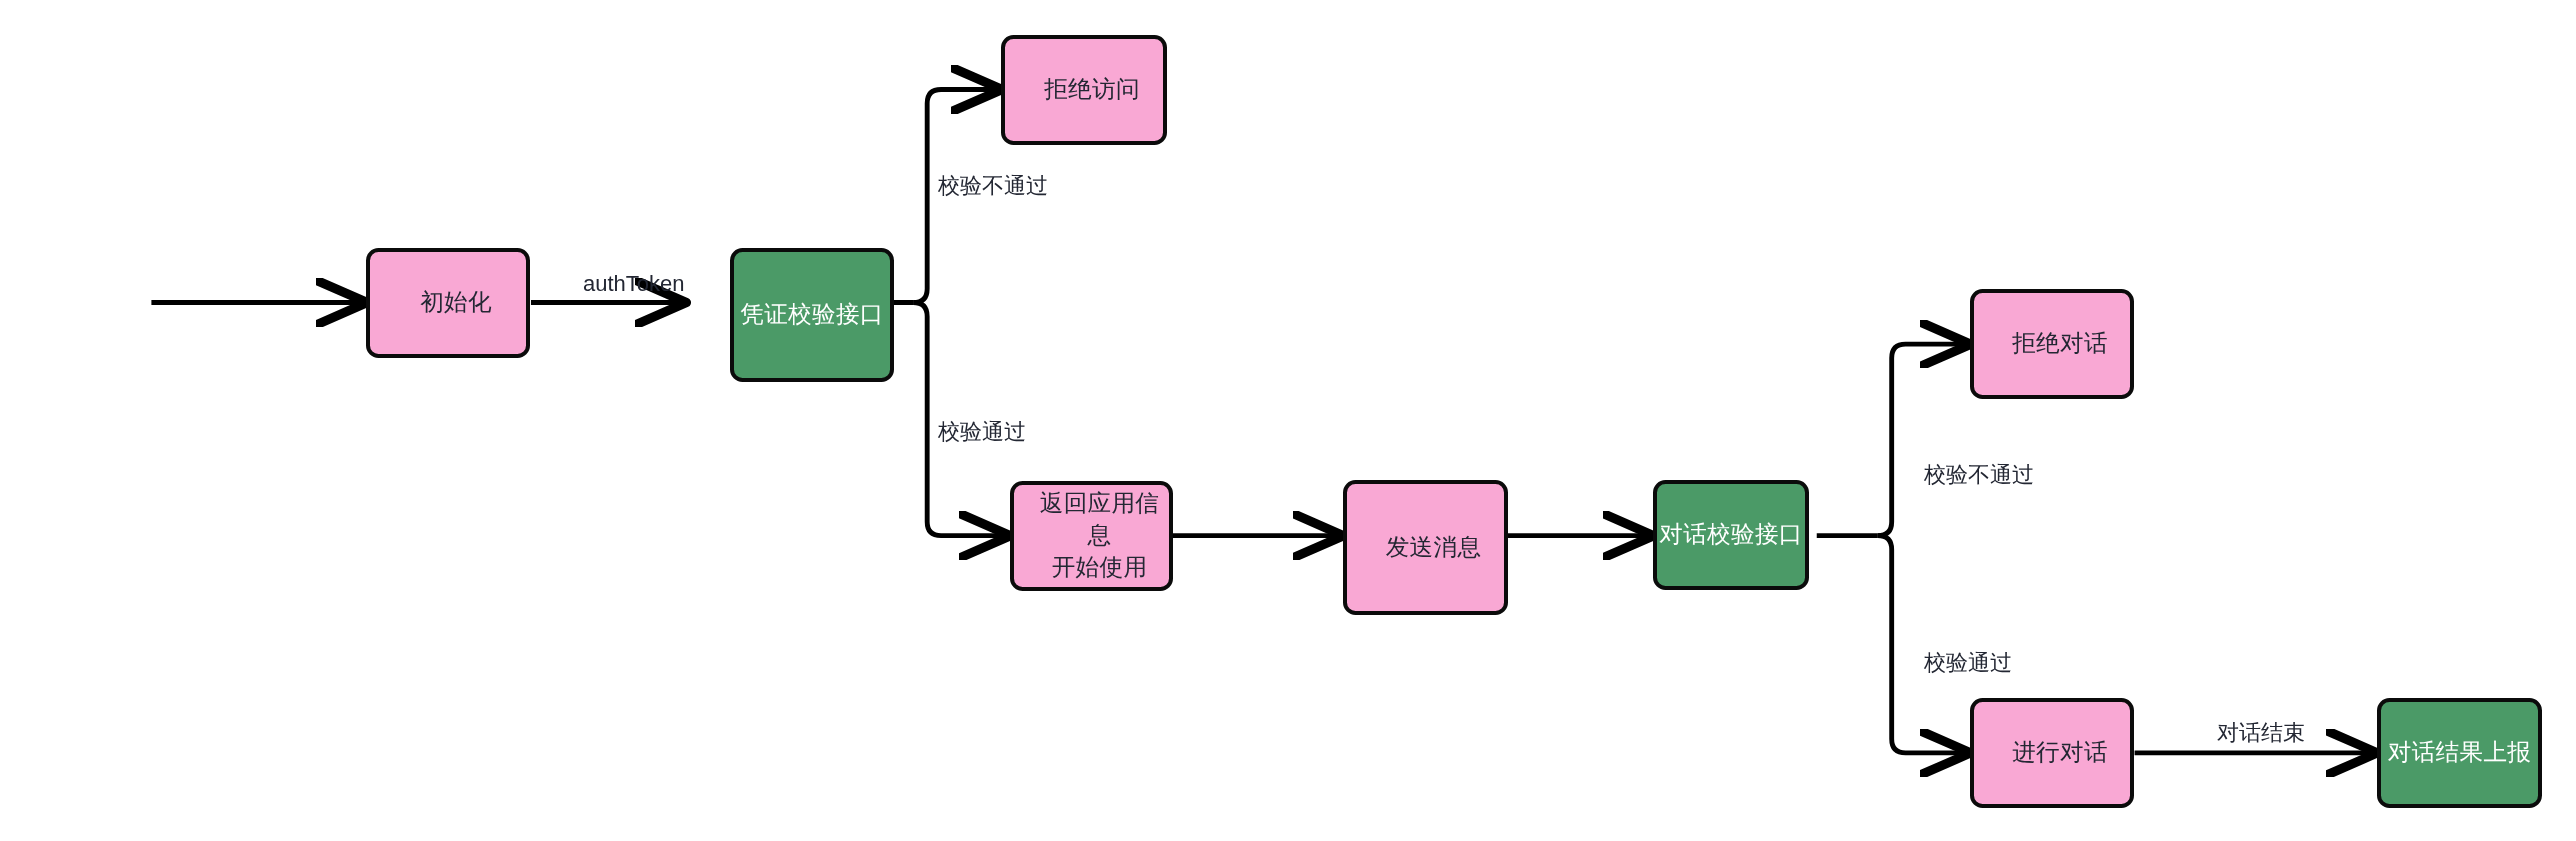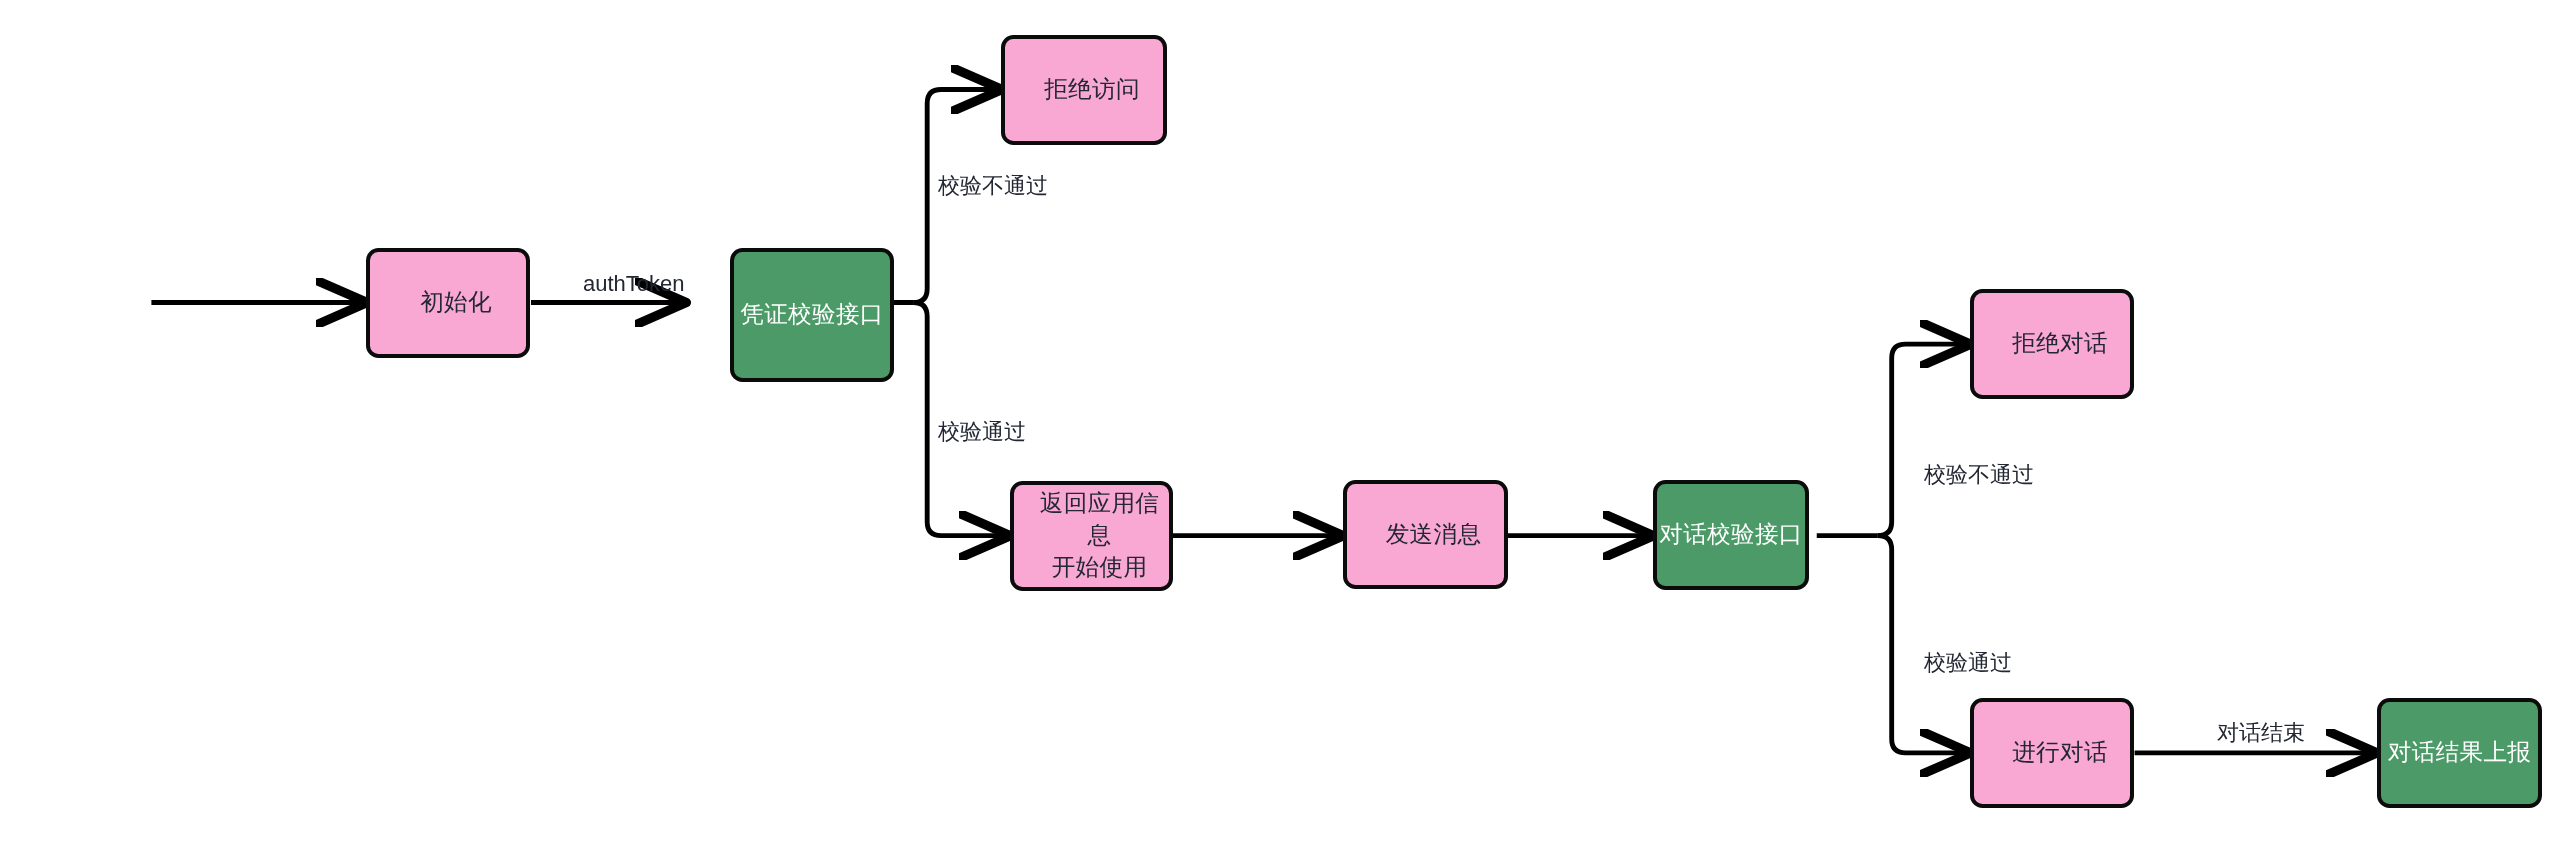--- a/index.html
+++ b/index.html
@@ -99,21 +99,21 @@
 
   <div class="node blue" style="left:366px; top:248px; width:164px; height:110px;">初始化</div>
 
   <div class="node green" style="left:686px; top:248px; width:164px; height:134px;margin-left:44px;">凭证校验接口</div>
 
   <div class="node blue" style="left:1001px; top:35px; width:166px; height:110px;">拒绝访问</div>
 
   <div class="node blue" style="left:1010px; top:481px; width:163px; height:110px;">返回应用信息
 开始使用</div>
 
-  <div class="node blue" style="left:1343px; top:480px; width:165px; height:109px;">发送消息</div>
+  <div class="node blue" style="left:1343px; top:480px; width:165px; height:135px;">发送消息</div>
 
   <div class="node green" style="left:1653px; top:480px; width:156px; height:110px;">对话校验接口</div>
 
   <div class="node blue" style="left:1970px; top:289px; width:164px; height:110px;">拒绝对话</div>
 
   <div class="node green" style="left:2377px; top:698px; width:165px; height:110px;">对话结果上报</div>
 
   <div class="node blue" style="left:1970px; top:698px; width:164px; height:110px;">进行对话</div>
 
   <div class="edge-label" style="left:583px; top:273px;">authToken</div>

